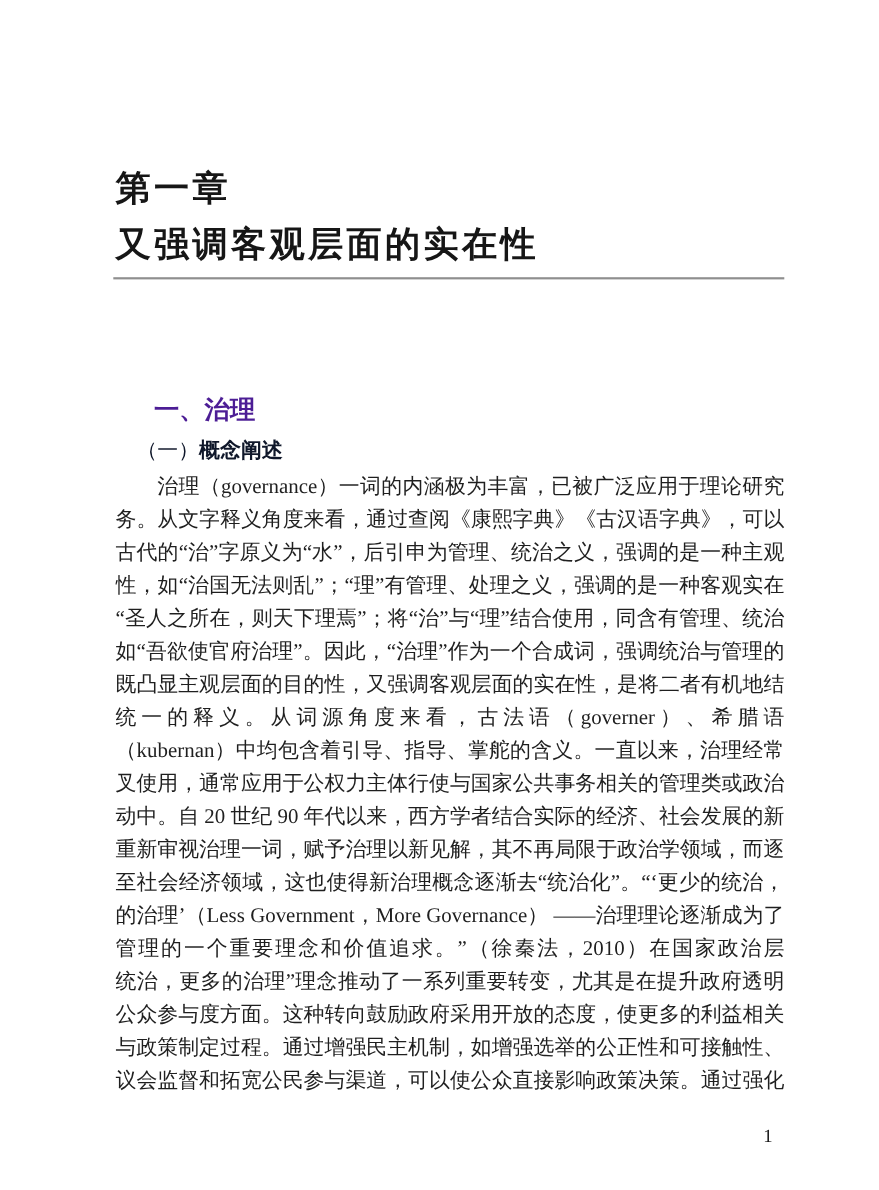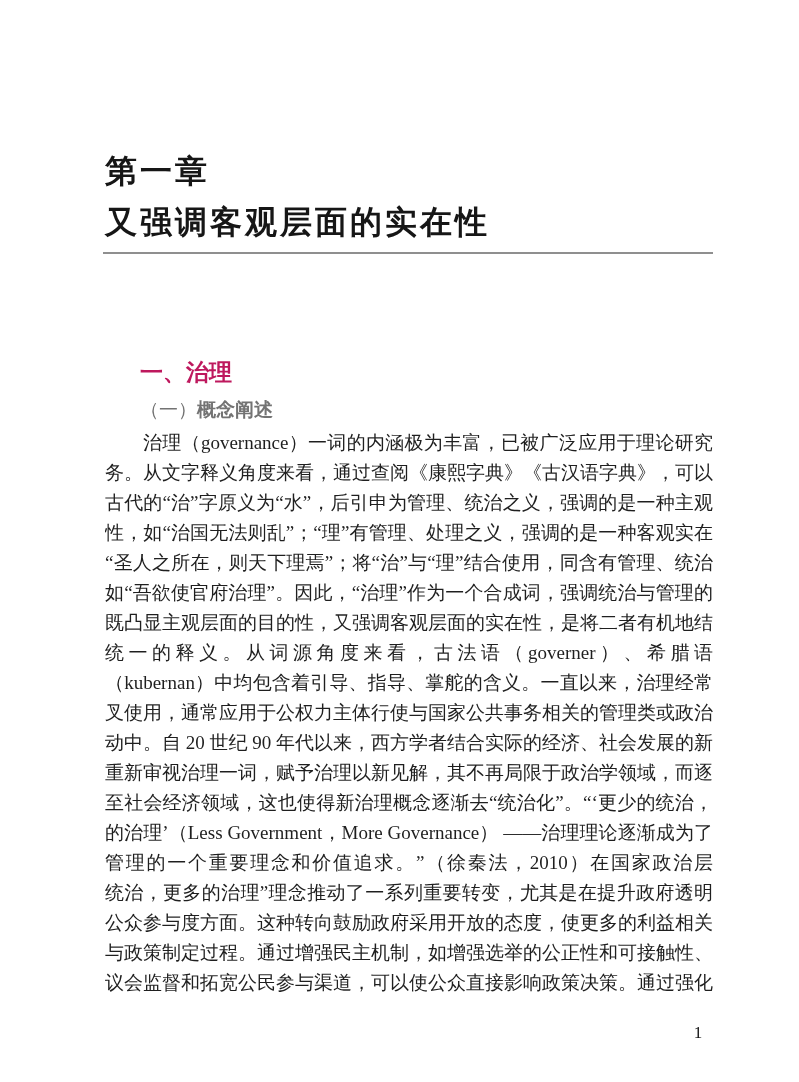--- a/index.html
+++ b/index.html
@@ -39,29 +39,29 @@
     background: #8f8f8f;
   }
   .section-heading {
     position: absolute;
     left: 140px;
     top: 358px;
     font-family: "Liberation Sans", "DejaVu Sans", sans-serif;
     font-weight: bold;
     font-size: 23px;
     line-height: 28px;
-    color: #be185d;
+    color: #4c1d95;
   }
   .subsection-heading {
     position: absolute;
-    left: 140px;
+    left: 124px;
     top: 398px;
     font-size: 19px;
     line-height: 24px;
-    color: #737373;
+    color: #0f172a;
     text-align: center;
   }
   .subsection-heading .prefix {
     font-weight: normal;
   }
   .subsection-heading .title {
     font-weight: bold;
   }
   .body-paragraph {
     position: absolute;

